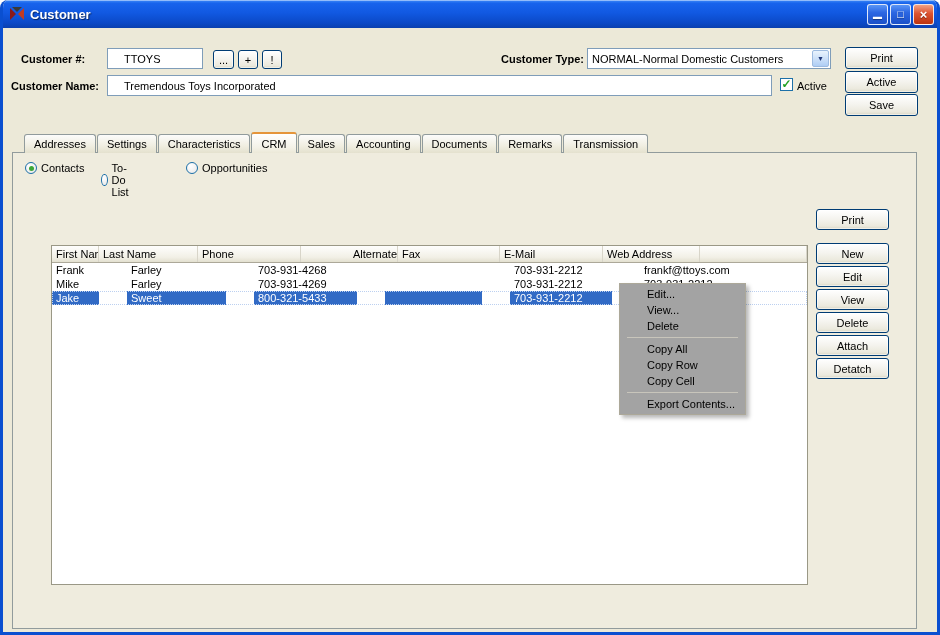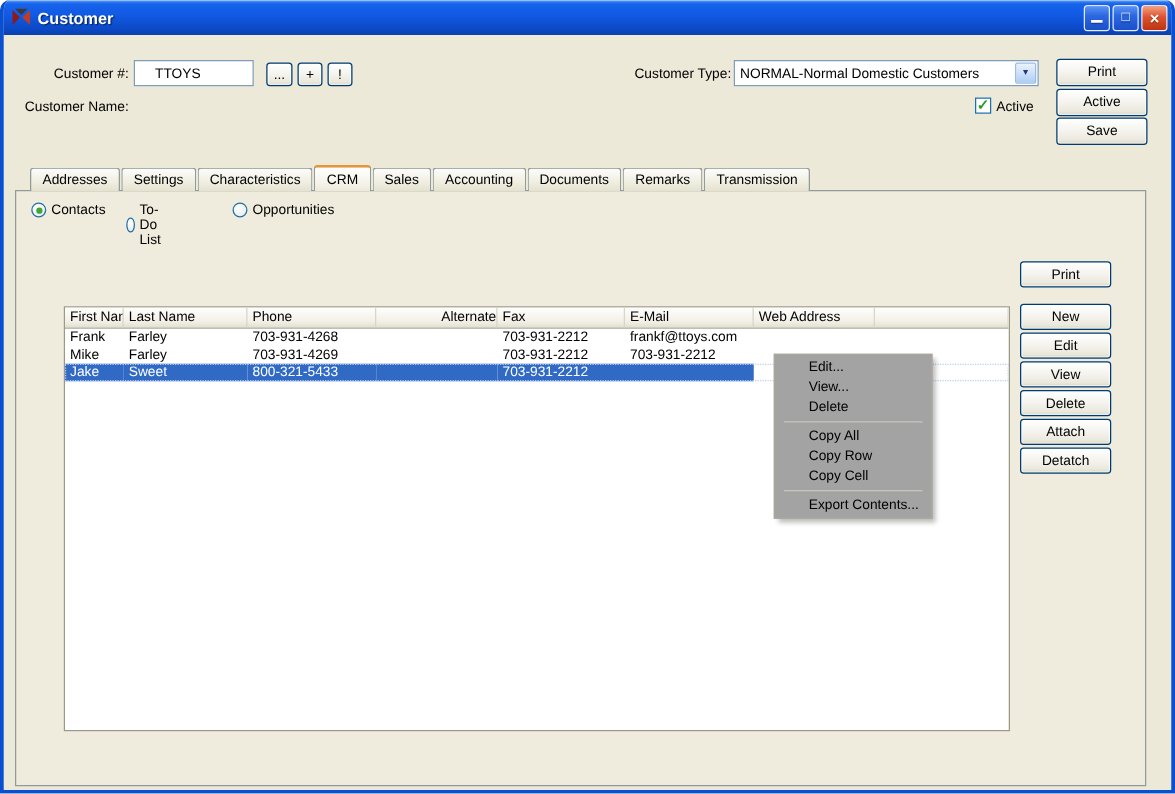--- a/index.html
+++ b/index.html
@@ -23,21 +23,21 @@
     width:21px; height:21px; border-radius:3px; border:1px solid rgba(255,255,255,.85);
     background:linear-gradient(180deg,#5A95F5 0%,#2C67E3 40%,#1B50C8 100%);
     color:#fff; font-size:11px; font-weight:bold; text-align:center; line-height:19px;
     text-shadow:0 1px 1px rgba(0,0,0,.4); cursor:default;
   }
   .tbtn.close{ background:linear-gradient(180deg,#F2A183 0%,#DD5330 45%,#BC3410 100%); font-size:13px; }
   .tbtn.min{ line-height:14px; }
   .body{ position:absolute; top:28px; left:0; right:0; bottom:0; background:#ECE9D8; font-size:11px; }
 
   .lbl{ position:absolute; font-size:11px; color:#000; white-space:nowrap; }
-  .r{ text-align:right; }
+  .r{ text-align:left;font-weight:bold; }
   .txt{
     position:absolute; border:1px solid #7F9DB9; background:#fff; font-family:"Liberation Sans",sans-serif;
     font-size:11px; padding:0 16px; color:#000;
   }
   .btn{
     border:1px solid #003C74; border-radius:3px;
     background:linear-gradient(180deg,#FFFFFF 0%,#F5F4EF 45%,#EBE9DD 85%,#D9D6C4 100%);
     box-shadow: inset 0 0 0 1px rgba(255,255,255,.55);
     font-size:11px; color:#000; text-align:center; cursor:default;
     display:flex; align-items:center; justify-content:center;
@@ -77,21 +77,21 @@
   .radio{ width:12px; height:12px; border-radius:50%; border:1px solid #1D70A8; background:radial-gradient(circle at 35% 30%, #fff 0%, #E9E9E9 90%); display:flex; align-items:center; justify-content:center; }
   .radio .dot{ width:5px; height:5px; border-radius:50%; background:#3DA738; display:none; }
   .radio.selected .dot{ display:block; }
 
   .table{
     position:absolute; left:38px; top:92px; width:757px; height:340px;
     border:1px solid #9A9886; background:#fff; overflow:hidden;
   }
   .thead{ display:flex; height:17px; background:linear-gradient(180deg,#FEFEFD 0%,#F2F0E6 70%,#E3E0D0 100%); border-bottom:1px solid #ACA899; }
   .hcell{ font-size:11px; line-height:17px; padding-left:4px; border-right:1px solid #D8D5C9; overflow:hidden; white-space:nowrap; flex-shrink:0; cursor:default; }
-  .trow{ display:flex; height:14px; position:relative; }
+  .trow{ display:flex; height:14px; position:relative;gap:28px; }
   .cell{ font-size:11px; line-height:14px; padding-left:4px; overflow:hidden; white-space:nowrap; flex-shrink:0; }
   .c0{ width:47px; } .c1{ width:99px; } .c2{ width:103px; } .c3{ width:97px;text-align:right; }
   .c4{ width:102px; } .c5{ width:103px; } .c6{ width:97px; } .c7{ flex:1; width:auto; }
   .trow.sel .cell:nth-child(-n+6){ background:#316AC5; color:#fff; }
   .trow.sel::after{ content:""; position:absolute; inset:0; border:1px dotted #BCD0F0; pointer-events:none; }
 
   .side-print{ position:absolute; left:803px; top:56px; width:73px; height:21px; }
   .stack{ position:absolute; left:803px; top:90px; width:73px; display:flex; flex-direction:column; gap:2px; }
   .stack .btn{ height:21px; }
 
@@ -136,20 +136,21 @@
     <div class="combo">
       <span class="combo-text">NORMAL-Normal Domestic Customers</span>
       <span class="combo-btn">▼</span>
     </div>
 
     <div class="btn bigbtn" style="left:842px;top:19px;">Print</div>
     <div class="btn bigbtn" style="left:842px;top:43px;">Active</div>
     <div class="btn bigbtn" style="left:842px;top:66px;">Save</div>
 
     <span class="lbl r" style="left:8px;top:52px;width:92px;">Customer Name:</span>
+    <input class="txt" style="left: 104px; top: 47px; width: 665px; height: 21px;" value="Tremendous Toys Incorporated">
     <span class="checkbox"><span>✓</span></span>
     <span class="lbl" style="left:794px;top:52px;">Active</span>
 
     <div class="tabstrip">
       <span class="tab">Addresses</span>
       <span class="tab">Settings</span>
       <span class="tab">Characteristics</span>
       <span class="tab active">CRM</span>
       <span class="tab">Sales</span>
       <span class="tab">Accounting</span>

